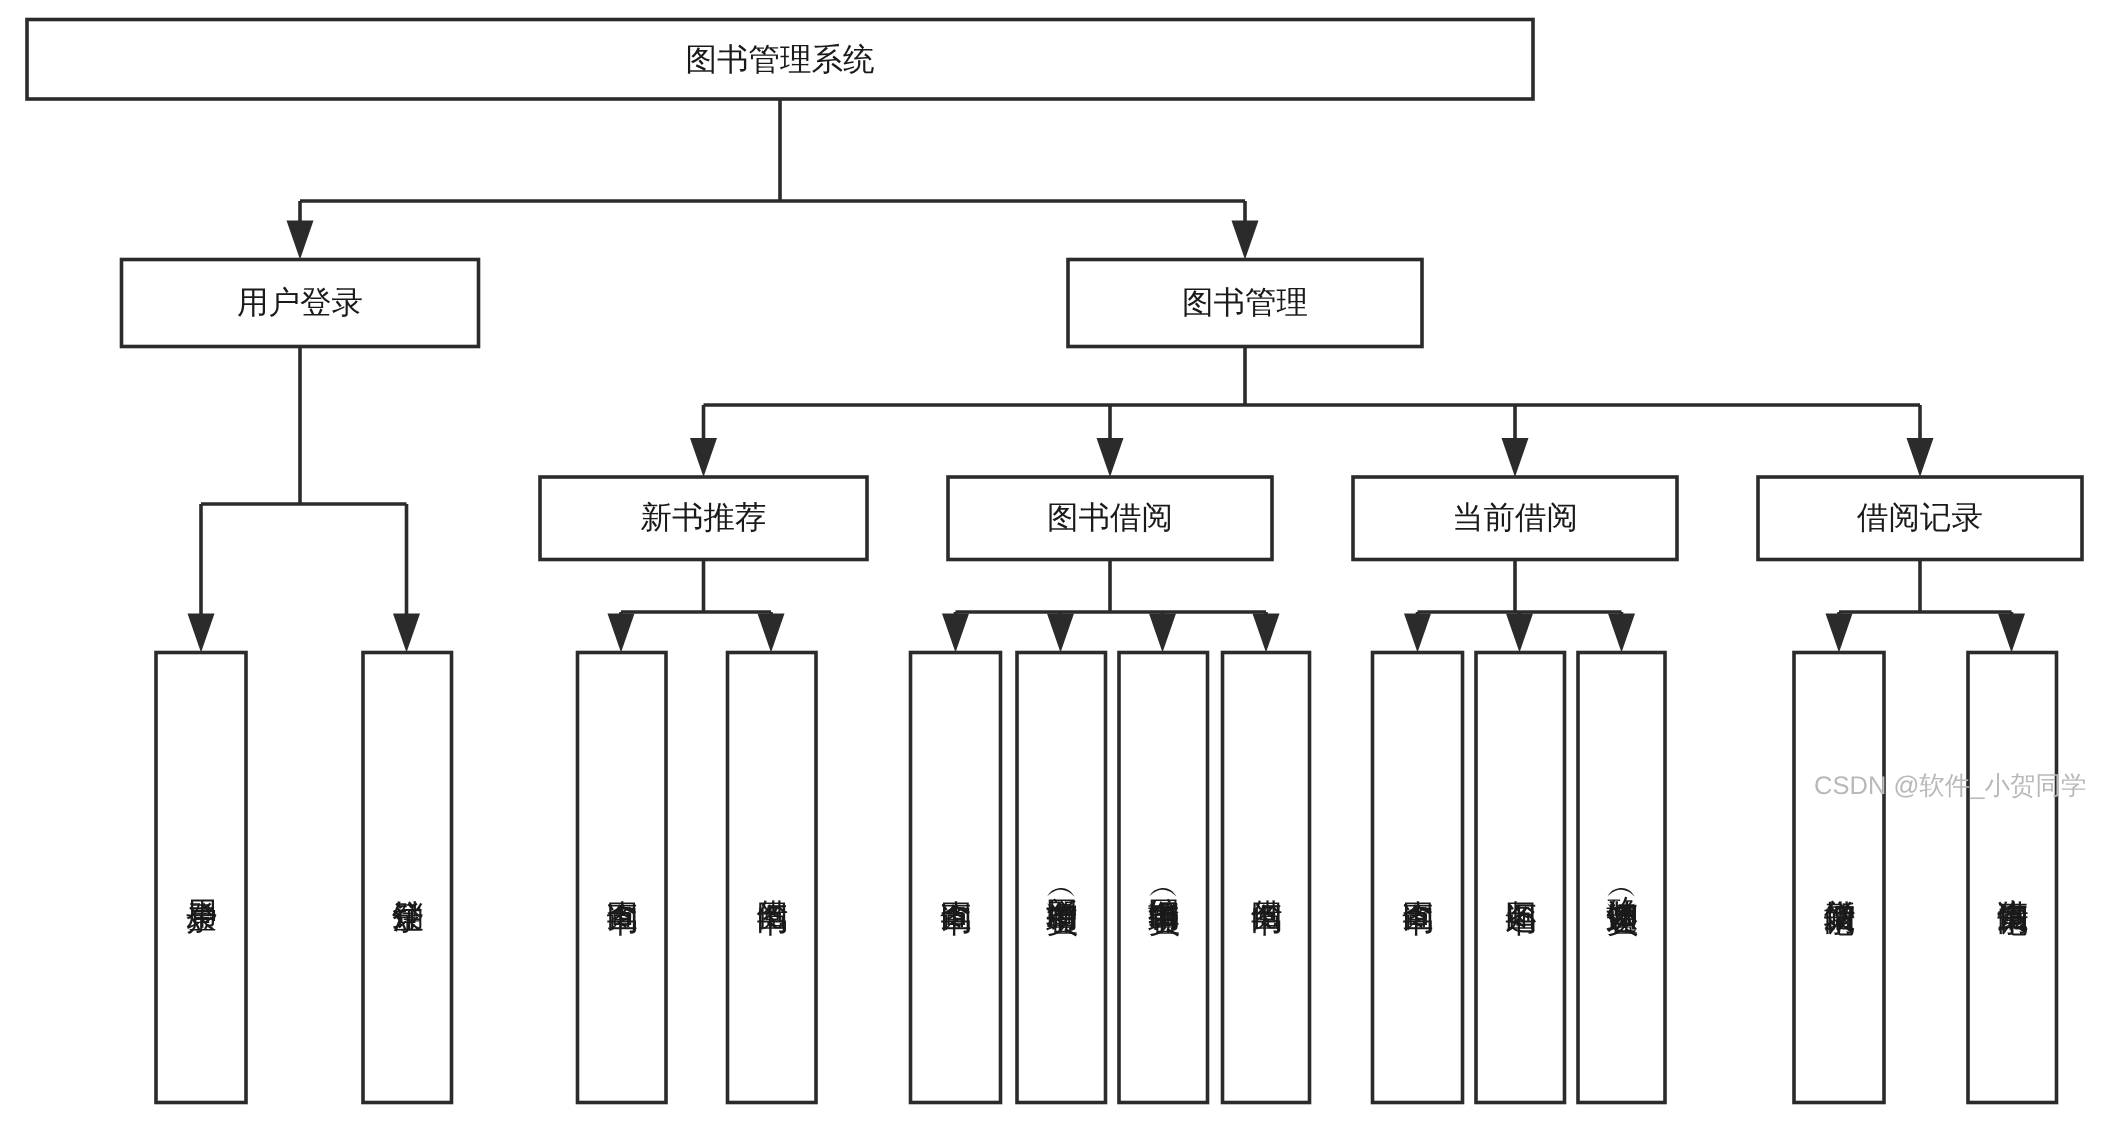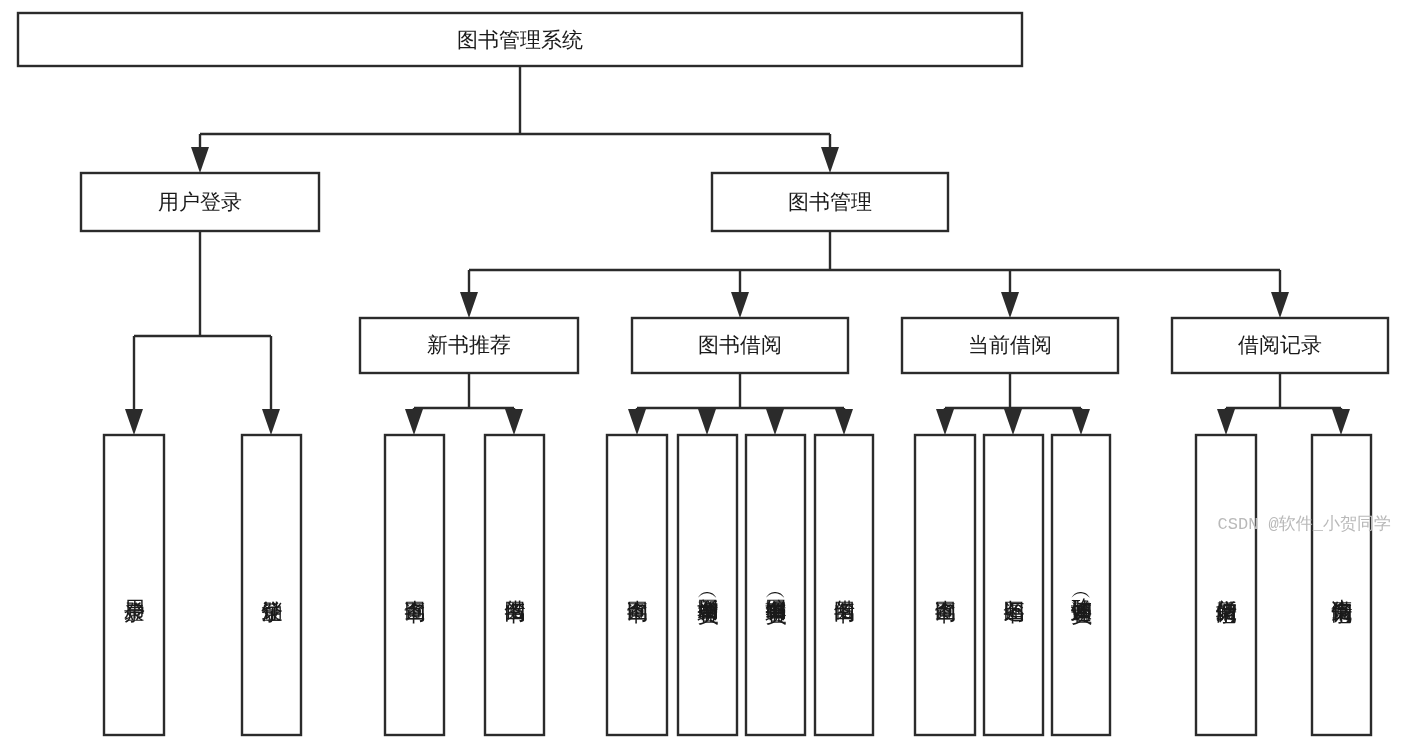--- a/index.html
+++ b/index.html
@@ -60,21 +60,21 @@
     align-items: center;
     justify-content: center;
     letter-spacing: 1px;
     white-space: nowrap;
     pointer-events: none;
   }
   .watermark {
     position: absolute;
     right: 14px;
     bottom: 6px;
-    font-family: Liberation Mono, monospace;
+    font-family: Liberation Sans, sans-serif;
     font-size: 17px;
     color: #b9b9b9;
     white-space: nowrap;
   }
 </style>
 </head>
 <body>
 
 <div id="diagram-root">
 

